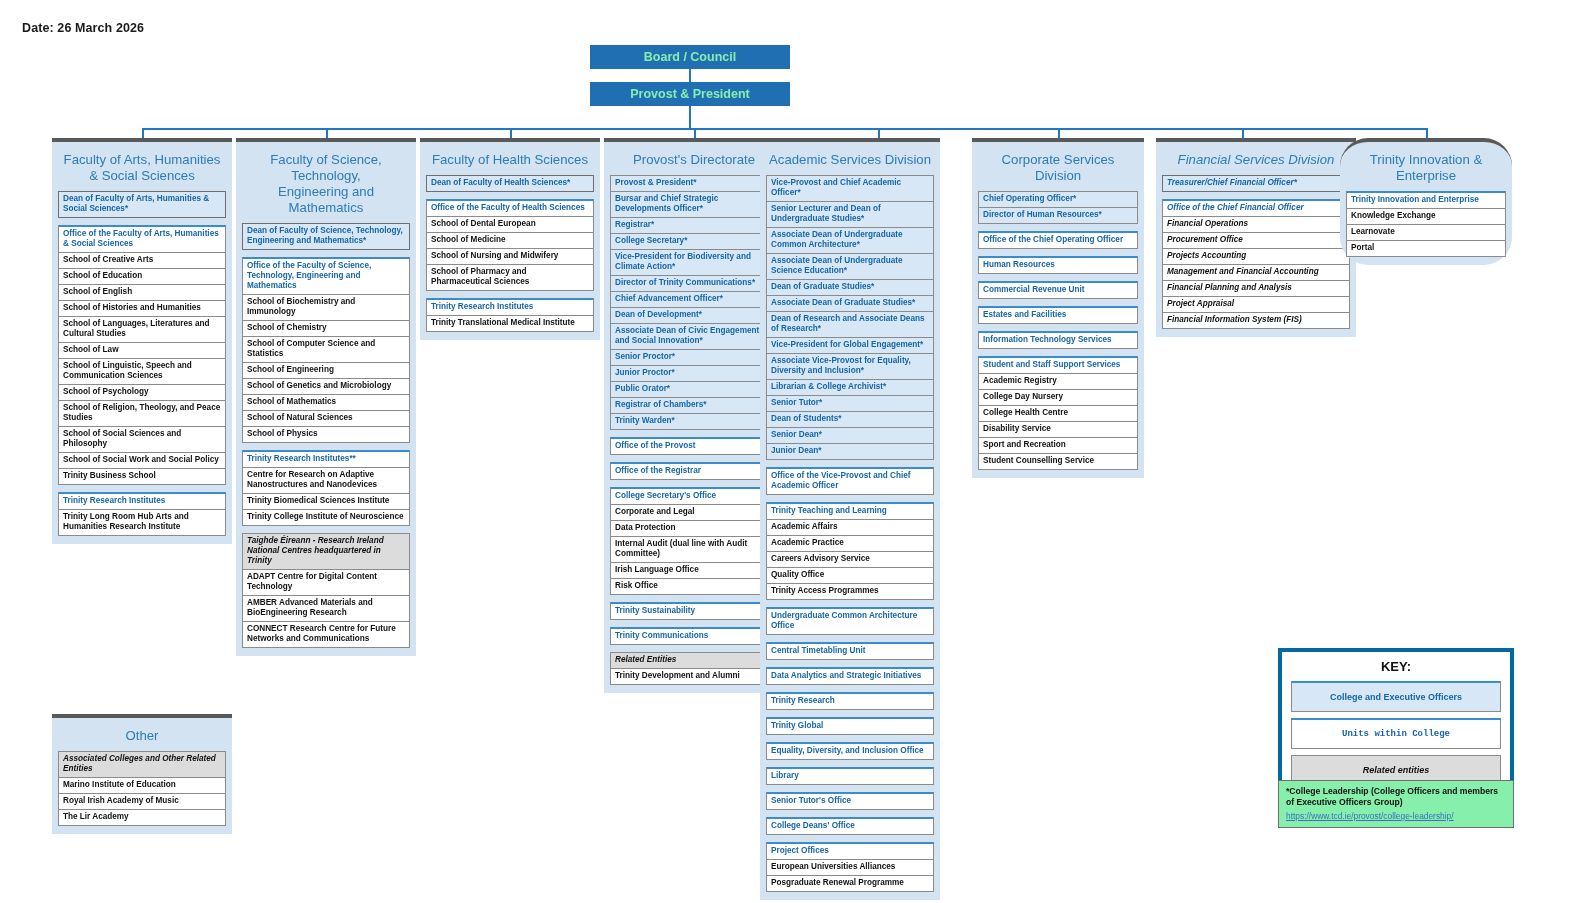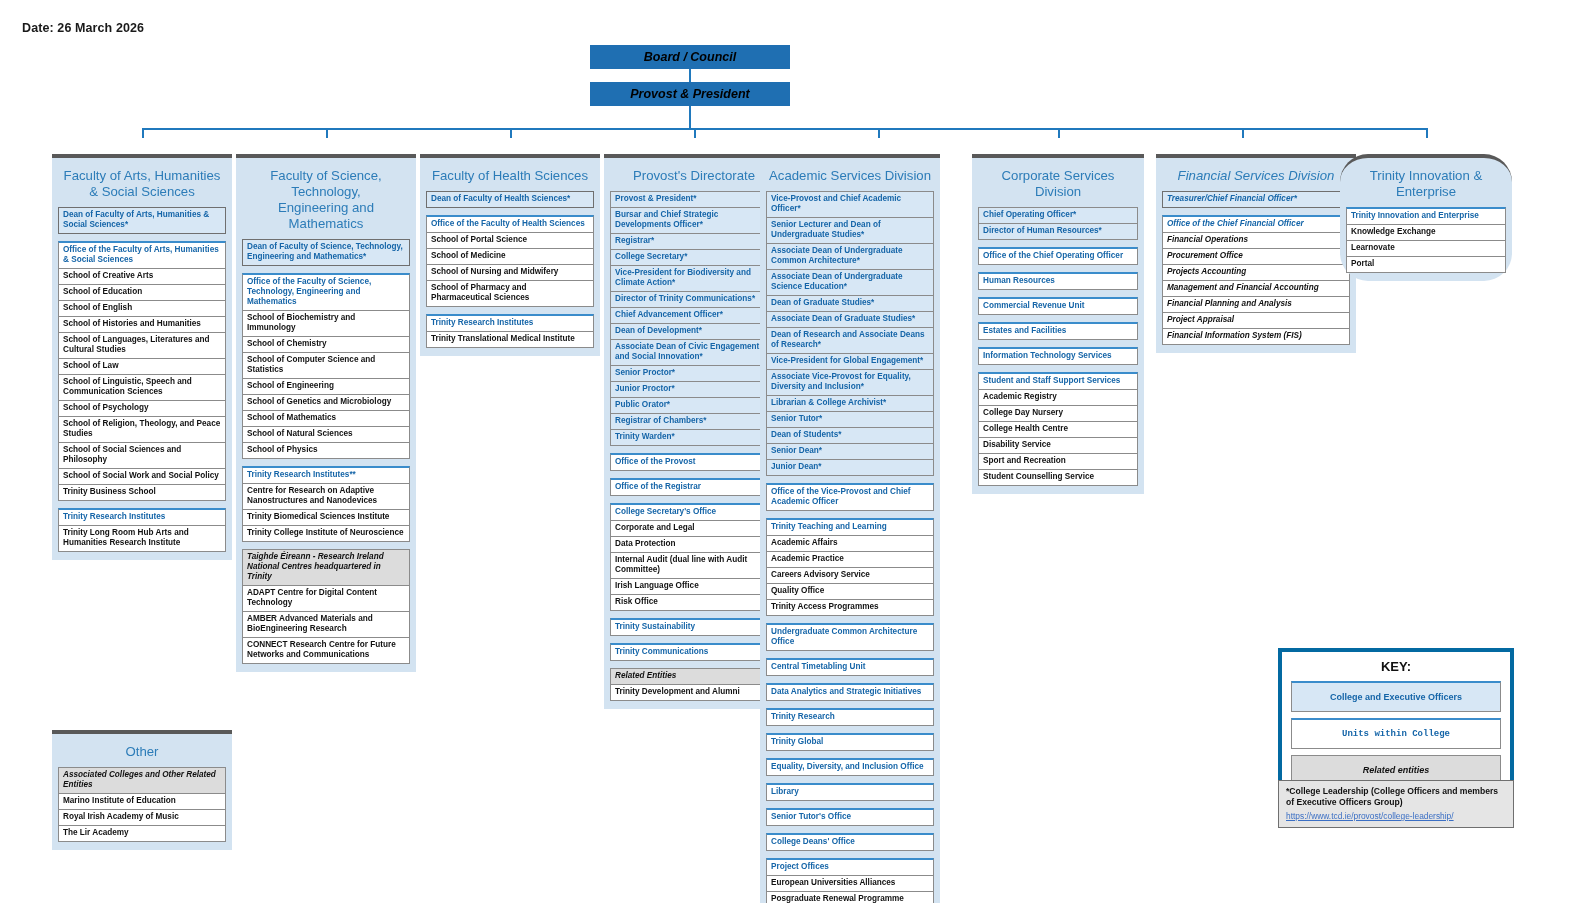--- a/index.html
+++ b/index.html
@@ -8,40 +8,38 @@
     font-family:"Liberation Sans", sans-serif;
     color:#111;overflow:hidden;position:relative;
   }
   .date-label{
     position:absolute;left:22px;top:21px;
     font-size:12.5px;font-weight:bold;color:#1a1a1a;letter-spacing:.1px;
   }
 
   
   .topbox{
-    position:absolute;background:#1f6fb2;color:#000000;
+    position:absolute;background:#1f6fb2;color:#86efac;
     font-weight:bold;font-size:12.5px;
     display:flex;align-items:center;justify-content:center;
     box-sizing:border-box;
-    font-style:italic;
   }
   #board-council{left:590px;top:45px;width:200px;height:24px;}
   #provost-president{left:590px;top:82px;width:200px;height:24px;}
 
   
   .conn{position:absolute;background:#2079bd;}
   .conn-v{width:2px;}
   .conn-h{height:2px;}
 
   
   .column{
     position:absolute;box-sizing:border-box;
     background:#d3e3f1;border-top:4px solid #595959;
     padding:6px 6px 8px 6px;
-    margin-top:16px;
   }
   .col-title{
     text-align:center;color:#2c7cb8;font-size:13.2px;
     line-height:16px;padding:4px 2px 7px 2px;font-weight:normal;
   }
 
   .group{margin-bottom:7px;}
   .group:last-child{margin-bottom:0;}
 
   .cell{
@@ -78,21 +76,21 @@
     text-align:center;font-size:9px;font-weight:bold;
     padding:9px 4px;margin-bottom:6px;
   }
   .key-item:last-child{margin-bottom:0;}
   .key-item.officer{background:#d7e7f5;color:#1565a8;border-top:2px solid #3a8ccb;}
   .key-item.unithead{background:#ffffff;color:#1565a8;border-top:2px solid #3a8ccb;font-family:Liberation Mono, monospace;}
   .key-item.related{background:#dcdcdc;color:#111;font-style:italic;}
 
   #footnote-box{
     position:absolute;left:1278px;top:780px;width:236px;
-    box-sizing:border-box;background:#e5e5e5;border:1px solid #6f6f6f;
+    box-sizing:border-box;background:#86efac;border:1px solid #6f6f6f;
     padding:5px 7px 6px 7px;
   }
   #footnote-text{font-size:8.6px;line-height:11px;font-weight:bold;color:#111;}
   #footnote-link{
     font-size:8.4px;color:#3b6fc4;text-decoration:underline;
     display:block;margin-top:3px;word-break:break-all;
   }
 </style>
 </head>
 <body>
@@ -170,21 +168,21 @@
         <div class="cell unit">CONNECT Research Centre for Future Networks and Communications</div>
       </div>
     </div>
     <div class="column" style="left: 420px; top: 138px; width: 180px;">
       <div class="col-title">Faculty of Health Sciences</div>
       <div class="group">
         <div class="cell officer dean">Dean of Faculty of Health Sciences*</div>
       </div>
       <div class="group">
         <div class="cell unithead">Office of the Faculty of Health Sciences</div>
-        <div class="cell unit">School of Portal Science</div>
+        <div class="cell unit">School of Dental European</div>
         <div class="cell unit">School of Medicine</div>
         <div class="cell unit">School of Nursing and Midwifery</div>
         <div class="cell unit">School of Pharmacy and Pharmaceutical Sciences</div>
       </div>
       <div class="group">
         <div class="cell unithead">Trinity Research Institutes</div>
         <div class="cell unit">Trinity Translational Medical Institute</div>
       </div>
     </div>
     <div class="column" style="left: 604px; top: 138px; width: 180px;">

